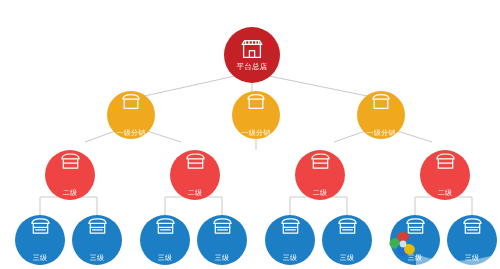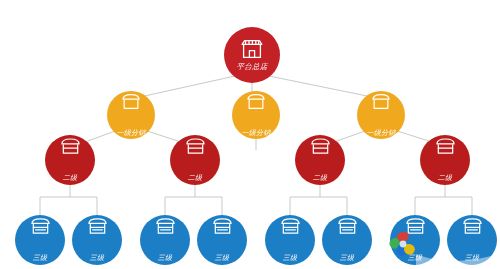--- a/index.html
+++ b/index.html
@@ -26,21 +26,20 @@
     height: 269px;
   }
   .node {
     position: absolute;
     border-radius: 50%;
     display: flex;
     flex-direction: column;
     align-items: center;
     justify-content: center;
     box-sizing: border-box;
-    font-style: italic;
   }
   .node .glyph {
     display: block;
     line-height: 0;
   }
   .node .node-label {
     color: #ffffff;
     font-size: 7px;
     letter-spacing: 0.2px;
     white-space: nowrap;
@@ -57,22 +56,22 @@
   .node.root .node-label { font-size: 7.5px; margin-top: 3px; }
   .node.lvl1 {
     width: 48px;
     height: 48px;
     top: 91px;
     background: #f0a81e;
   }
   .node.lvl2 {
     width: 50px;
     height: 50px;
-    top: 135px;
-    background: #b91c1c;
+    top: 150px;
+    background: #ef4444;
   }
   .node.lvl3 {
     width: 50px;
     height: 50px;
     top: 215px;
     background: #1c7ec4;
     justify-content: center;
   }
   .watermark {
     position: absolute;

